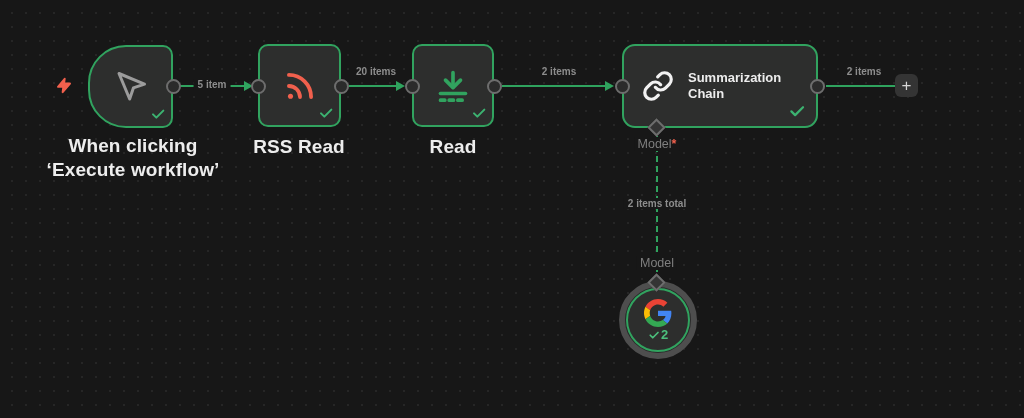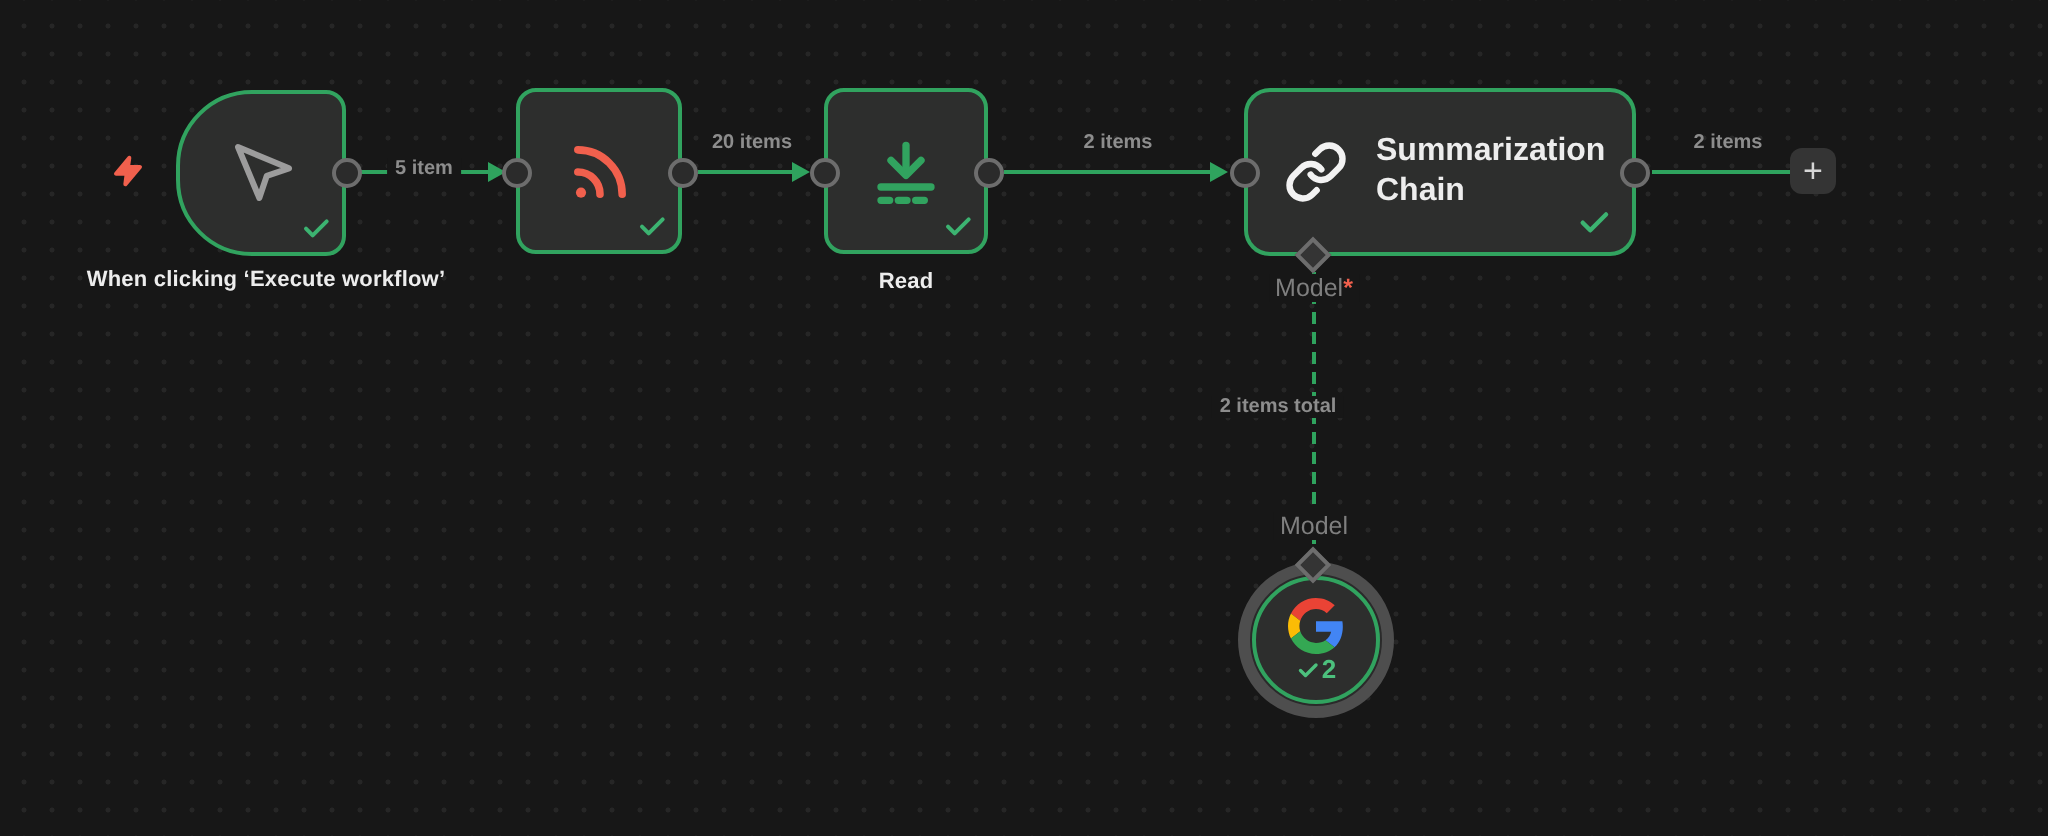--- a/index.html
+++ b/index.html
@@ -11,21 +11,21 @@
     font-family:"Liberation Sans","DejaVu Sans",sans-serif;
   }
   .node{
     position:absolute;background:#2d2e2d;border:2px solid #31a35f;
     box-sizing:border-box;z-index:3;
   }
   .node-sq{border-radius:10px;display:flex;align-items:center;justify-content:center;}
   .node-trigger{border-radius:38px 10px 10px 38px;}
   .node-check{position:absolute;right:5px;bottom:4px;line-height:0;}
   .node-label{
-    position:absolute;color:#ededed;font-weight:700;font-size:11px;
+    position:absolute;color:#ededed;font-weight:700;font-size:19px;
     text-align:center;line-height:1.25;z-index:4;letter-spacing:.1px;
   }
   .conn{position:absolute;height:2px;background:#2fa35e;z-index:1;}
   .conn-dashed-v{position:absolute;width:0;border-left:2px dashed #2fa35e;z-index:1;}
   .arrow-r{
     position:absolute;width:0;height:0;z-index:2;
     border-top:5px solid transparent;border-bottom:5px solid transparent;
     border-left:9px solid #2fa35e;
   }
   .port{
@@ -59,21 +59,21 @@
   .gemini-inner{
     position:absolute;inset:1px;border-radius:50%;border:2px solid #31a35f;
     background:#2d2e2d;display:flex;flex-direction:column;align-items:center;
     justify-content:center;gap:1px;
   }
   .gemini-count{
     display:flex;align-items:center;gap:1px;color:#4cc07d;
     font-size:13px;font-weight:700;line-height:1;
   }
   .summ-inner{display:flex;align-items:center;gap:14px;padding:0 0 0 18px;width:100%;box-sizing:border-box;}
-  .summ-text{color:#ededed;font-weight:700;font-size:16px;line-height:1.22;width:118px;}
+  .summ-text{color:#ededed;font-weight:700;font-size:13px;line-height:1.22;width:118px;}
   svg{display:block;}
 </style>
 </head>
 <body>
 
 <div class="canvas">
 
   <div class="bolt" style="left:56px;top:76px;">
     <svg width="16" height="19" viewBox="0 0 24 24">
       <polygon points="13 2 3 14 11 14 10 22 21 9 12 9" fill="#f1604d" stroke="#f1604d" stroke-width="3" stroke-linejoin="round"></polygon>
@@ -89,21 +89,21 @@
   <div class="conn-label" style="left:376px;top:66px;">20 items</div>
 
   <div class="conn" style="left:502px;top:85px;width:104px;"></div>
   <div class="arrow-r" style="left:605px;top:81px;"></div>
   <div class="conn-label" style="left:559px;top:66px;">2 items</div>
 
   <div class="conn" style="left:826px;top:85px;width:70px;"></div>
   <div class="conn-label" style="left:864px;top:66px;">2 items</div>
 
   <div class="conn-dashed-v" style="left:656px;top:136px;height:146px;"></div>
-  <div class="conn-label on-line" style="left:639px;top:198px;">2 items total</div>
+  <div class="conn-label on-line" style="left:657px;top:198px;">2 items total</div>
   <div class="model-label" style="left:657px;top:256px;">Model</div>
 
   <div class="node node-trigger node-sq" style="left:88px;top:45px;width:85px;height:83px;">
     <span>
       <svg width="36" height="36" viewBox="0 0 24 24" fill="none" stroke="#9c9c9c" stroke-width="2" stroke-linejoin="round">
         <path d="M4 3l7.1 17 2.5-7.4 7.4-2.5L4 3z"></path>
       </svg>
     </span>
     <span class="node-check">
       <svg width="16" height="16" viewBox="0 0 24 24" fill="none" stroke="#3cb371" stroke-width="3" stroke-linecap="round" stroke-linejoin="round">
@@ -121,20 +121,21 @@
         <path d="M5 5a14 14 0 0 1 14 14"></path>
         <circle cx="6" cy="18.5" r="1.6" fill="#f1604d" stroke="none"></circle>
       </svg>
     </span>
     <span class="node-check">
       <svg width="16" height="16" viewBox="0 0 24 24" fill="none" stroke="#3cb371" stroke-width="3" stroke-linecap="round" stroke-linejoin="round">
         <polyline points="20 7 9.5 17.5 4.5 12.5"></polyline>
       </svg>
     </span>
   </div>
+  <div class="node-label" style="left:249px;top:135px;width:100px;">RSS Read</div>
   <div class="port" style="left:251px;top:79px;"></div>
   <div class="port" style="left:334px;top:79px;"></div>
 
   <div class="node node-sq" style="left:412px;top:44px;width:82px;height:83px;">
     <span>
       <svg width="40" height="40" viewBox="0 0 24 24" fill="none" stroke="#31a35f" stroke-width="2.2" stroke-linecap="round" stroke-linejoin="round">
         <line x1="12" y1="4" x2="12" y2="12.5"></line>
         <polyline points="7.5 8.5 12 13 16.5 8.5"></polyline>
         <line x1="4.5" y1="16.5" x2="19.5" y2="16.5"></line>
         <line x1="4.5" y1="20.5" x2="19.5" y2="20.5" stroke-dasharray="2.6 2.6"></line>

